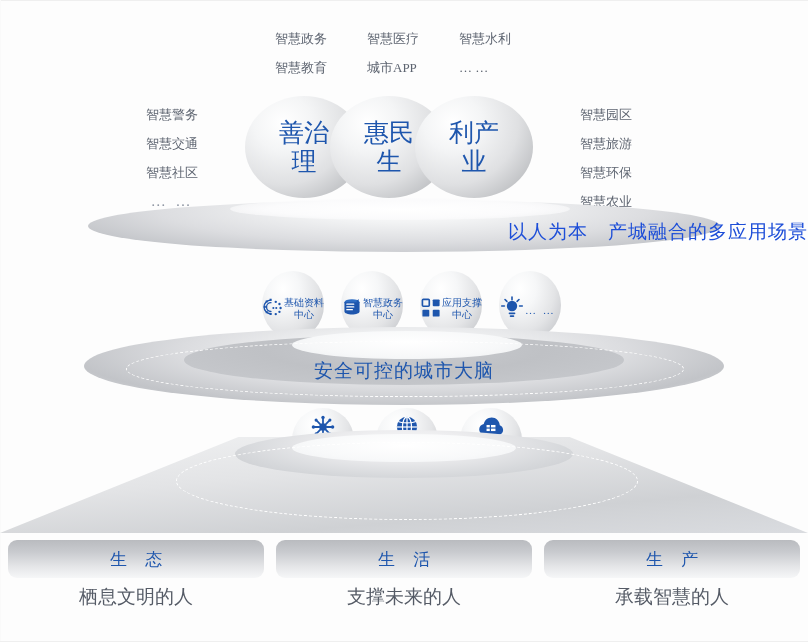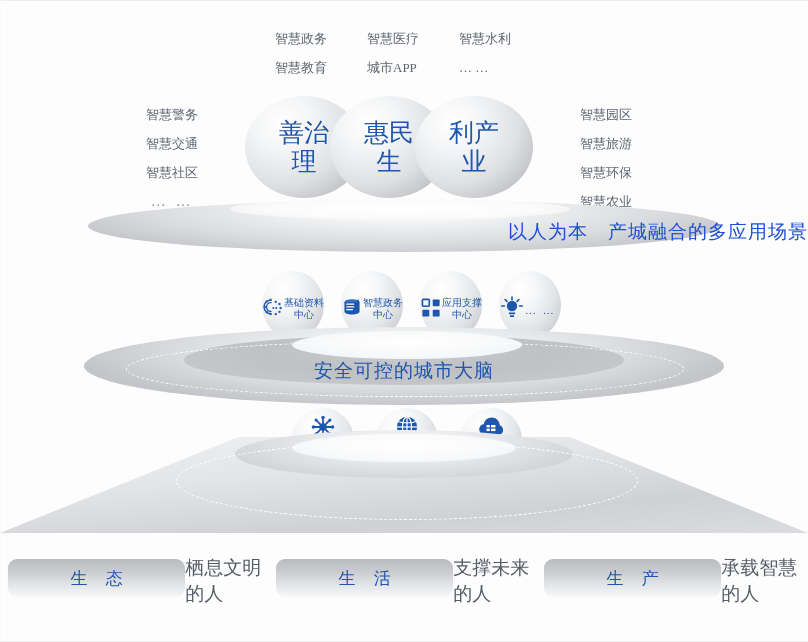--- a/index.html
+++ b/index.html
@@ -129,21 +129,21 @@
     position:absolute;left:292px;top:434px;width:224px;height:28px;border-radius:50%;
     background:radial-gradient(ellipse at 50% 40%, #ffffff 0%, #f8f9fa 60%, #f0f1f3 100%);
   }
   .caption-base{
     position:absolute;left:0;top:478px;width:808px;text-align:center;
     color:#1e56ad;font-size:19px;letter-spacing:1px;
   }
 
   
   .cards{position:absolute;left:8px;top:540px;width:792px;height:76px;display:flex;gap:12px;}
-  .card{flex:1;display:flex;flex-direction:row;align-items:center;}
+  .card{flex:1;display:flex;flex-direction:column;align-items:center;}
   .card-box{
     width:100%;height:38px;border-radius:9px;
     background:linear-gradient(180deg,#b9bbbf 0%, #c9cbcf 32%, #e6e7e9 72%, #f6f7f8 100%);
     display:flex;align-items:center;justify-content:center;
     box-sizing:border-box;
   }
   .card-title{color:#1e56ad;font-size:17px;letter-spacing:7px;text-indent:7px;}
   .card-sub{margin-top:6px;color:#555b66;font-size:19px;}
 
   

